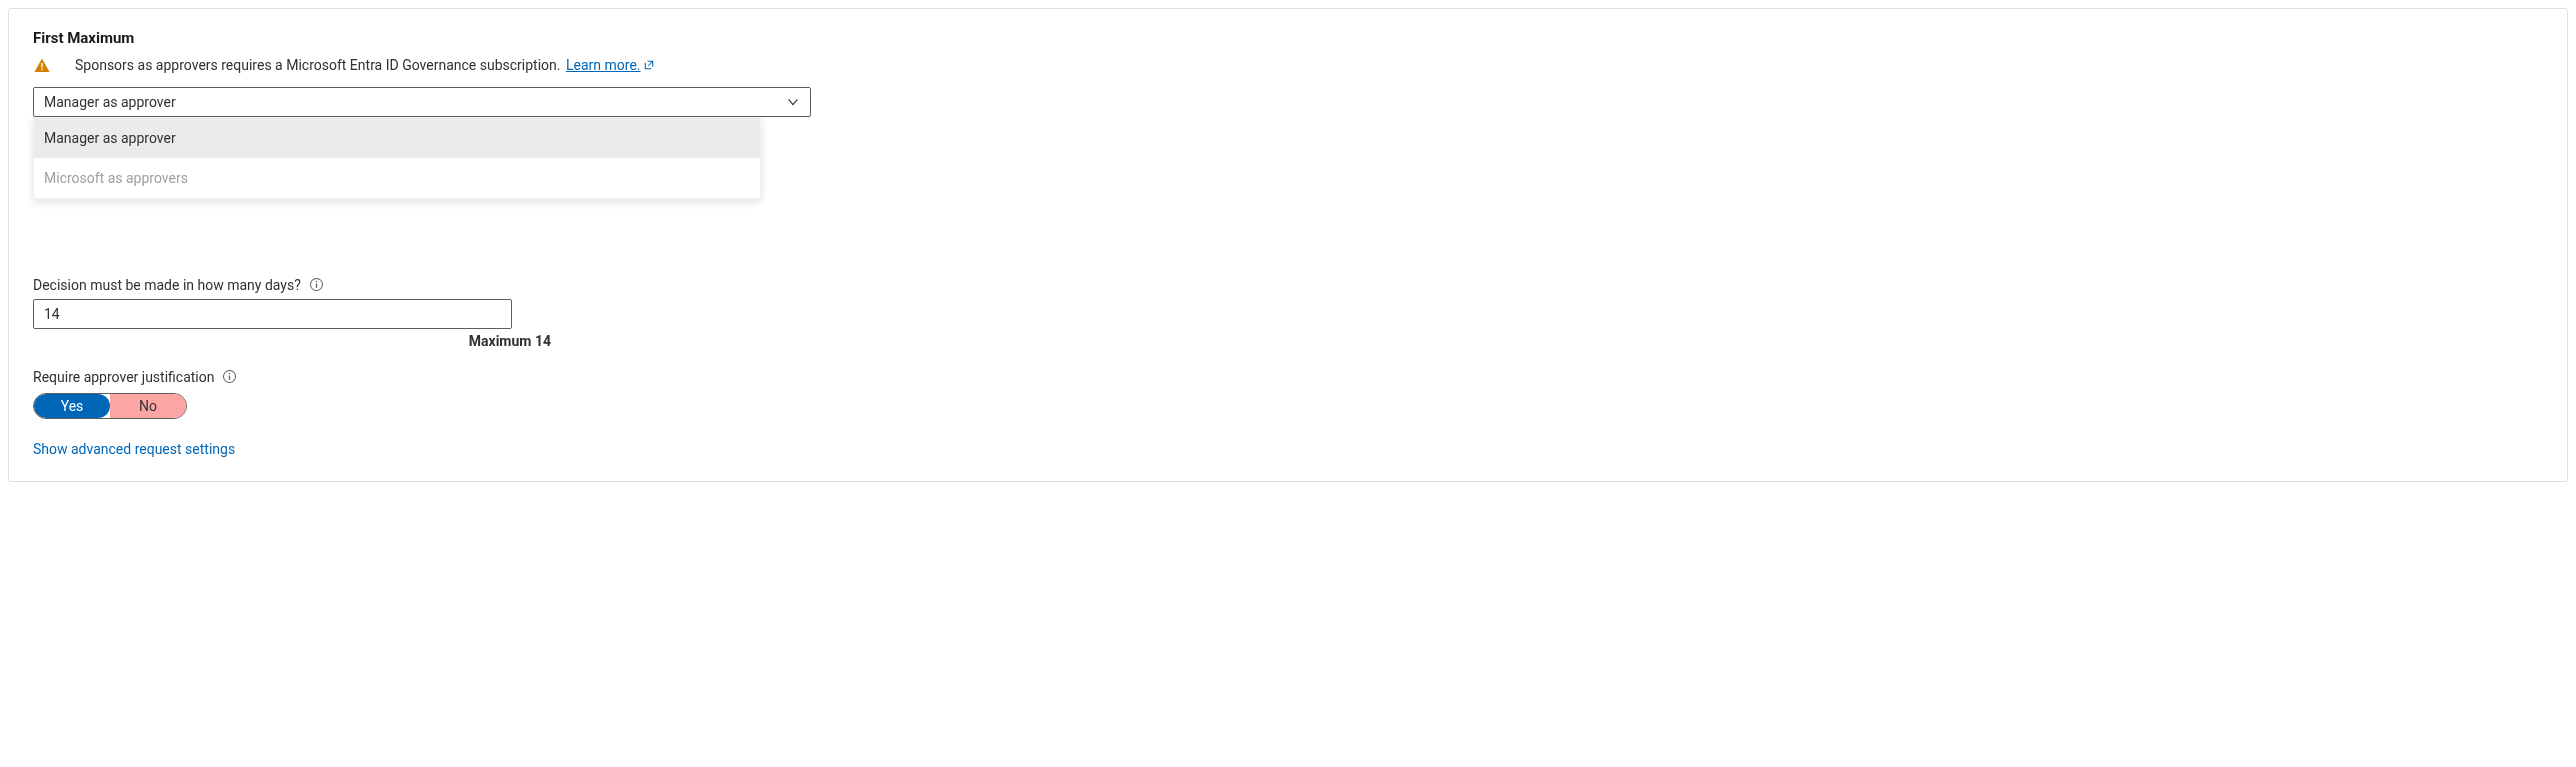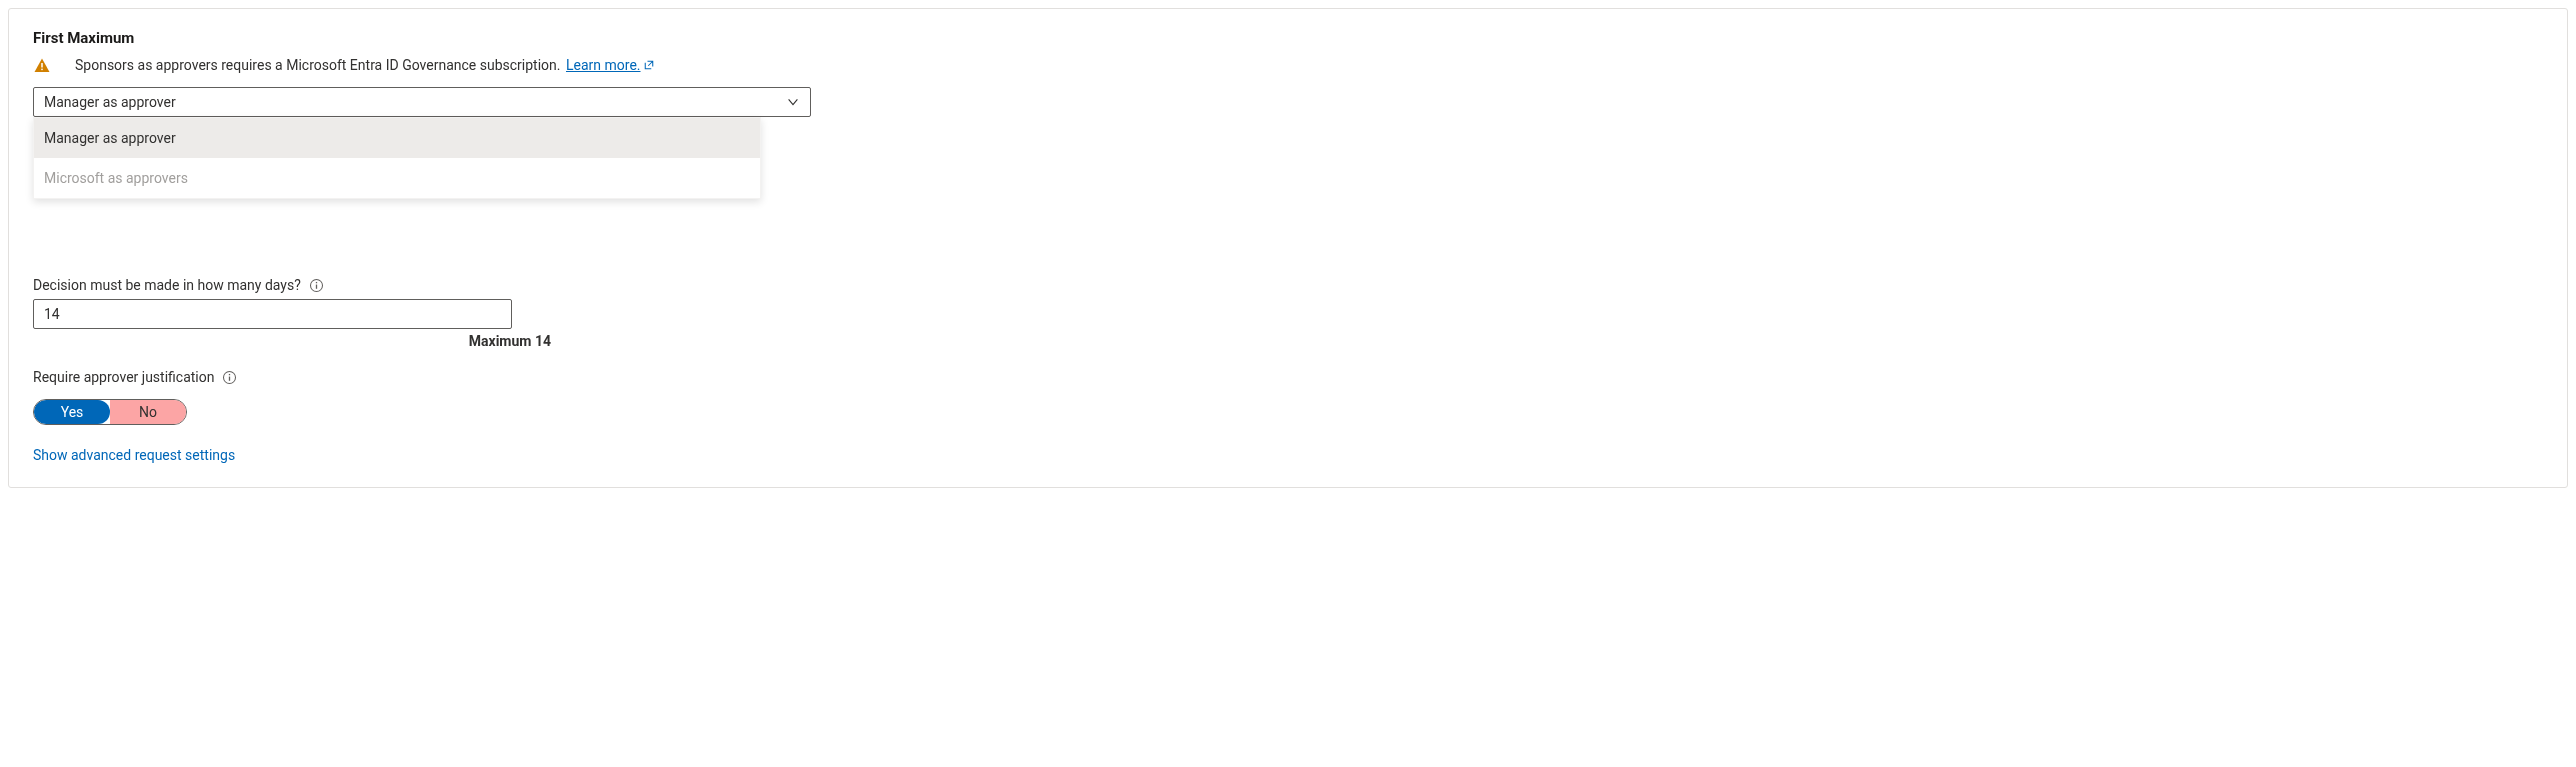--- a/index.html
+++ b/index.html
@@ -69,21 +69,21 @@
       padding: 0 10px;
       font-size: 14px;
       cursor: pointer;
     }
     .combo-option.selected { background: #edebe9; }
     .combo-option.disabled { color: #a19f9d; cursor: default; }
     .spacer-flyout { height: 140px; }
     .field-block { margin-top: 20px; }
     .field-label {
       display: flex;
-      align-items: flex-end;
+      align-items: flex-start;
       gap: 8px;
       font-size: 14px;
       color: #323130;
       margin-bottom: 6px;
     }
     .info-icon svg { display: block; }
     .text-input {
       width: 479px;
       max-width: 100%;
       height: 30px;
@@ -102,21 +102,21 @@
       color: #323130;
       margin-top: 4px;
       font-weight: bold;
     }
     .toggle-pill {
       display: inline-flex;
       border: 1px solid #605e5c;
       border-radius: 996px;
       overflow: hidden;
       height: 26px;
-      margin-top: 8px;
+      margin-top: 2px;
     }
     .toggle-seg {
       width: 76px;
       display: flex;
       align-items: center;
       justify-content: center;
       font-size: 14px;
       cursor: pointer;
       background: #fca5a5;
       color: #323130;

